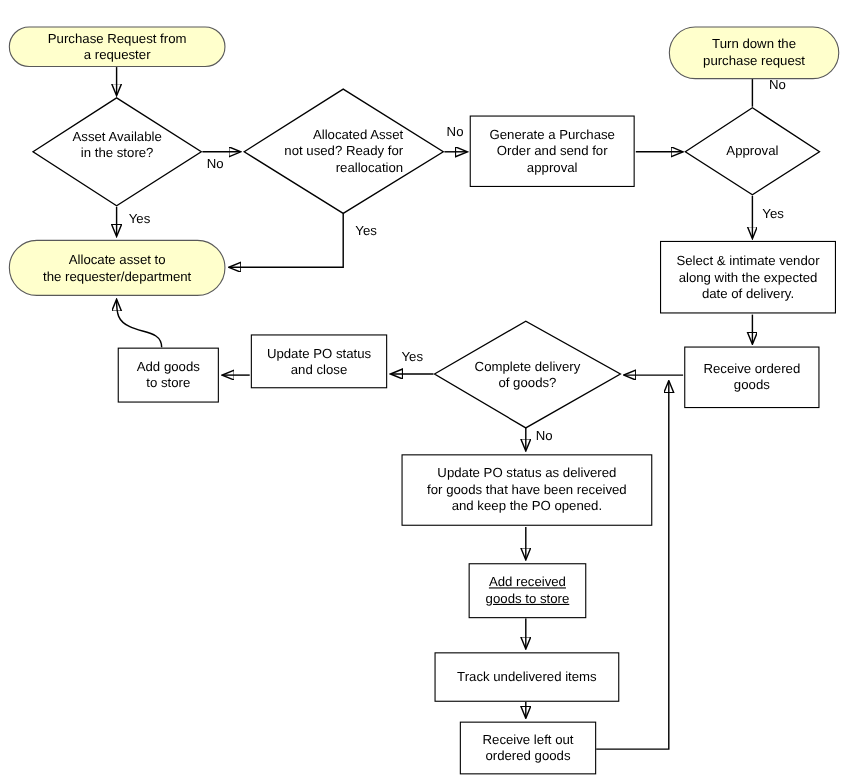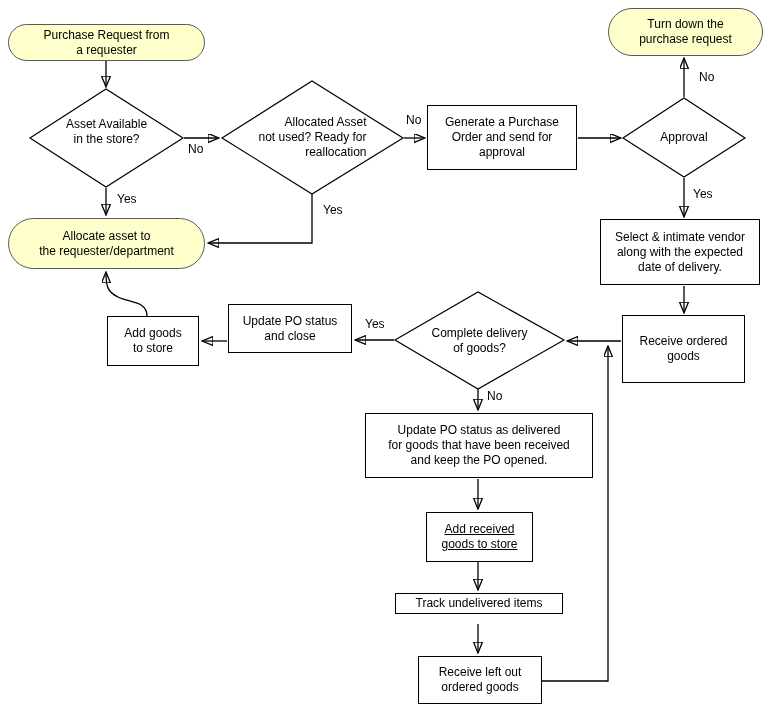--- a/index.html
+++ b/index.html
@@ -60,50 +60,50 @@
     <polygon class="decision" points="30,138 106,89 183,138 106,187"></polygon>
     <polygon class="decision" points="222,138 312,81 403,138 312,194"></polygon>
     <polygon class="decision" points="623,138 684,98 745,138 684,177"></polygon>
     <polygon class="decision" points="395,340 478,292 564,340 478,389"></polygon>
   </svg>
 
   <div class="node terminator" style="left:8px;top:24px;width:197px;height:37px;border-radius:19px;">Purchase Request from
 a requester</div>
   <div class="node terminator" style="left:8px;top:218px;width:197px;height:51px;border-radius:26px;">Allocate asset to
 the requester/department</div>
-  <div class="node terminator" style="left:608px;top:8px;width:155px;height:48px;border-radius:24px;">Turn down the
+  <div class="node terminator" style="left:608px;top:24px;width:155px;height:48px;border-radius:24px;">Turn down the
 purchase request</div>
 
   <div class="decision-label" style="left:30px;top:83px;width:153px;height:98px;">Asset Available
 in the store?</div>
   <div class="decision-label" style="left:222px;top:81px;width:181px;height:113px;text-align:right;">Allocated Asset
 not used? Ready for
 reallocation</div>
   <div class="decision-label" style="left:623px;top:98px;width:122px;height:79px;">Approval</div>
   <div class="decision-label" style="left:395px;top:292px;width:169px;height:97px;">Complete delivery
 of goods?</div>
 
   <div class="node process" style="left:427px;top:105px;width:150px;height:65px;">Generate a Purchase
 Order and send for
 approval</div>
   <div class="node process" style="left:600px;top:219px;width:160px;height:66px;">Select &amp; intimate vendor
 along with the expected
 date of delivery.</div>
-  <div class="node process" style="left:622px;top:315px;width:123px;height:68px;">Receive ordered
+  <div class="node process" style="left:622px;top:315px;width:123px;height:56px;">Receive ordered
 goods</div>
   <div class="node process" style="left:228px;top:304px;width:124px;height:49px;">Update PO status
 and close</div>
   <div class="node process" style="left:107px;top:316px;width:92px;height:50px;">Add goods
 to store</div>
   <div class="node process" style="left:365px;top:413px;width:228px;height:65px;">Update PO status as delivered
 for goods that have been received
 and keep the PO opened.</div>
   <div class="node process" style="left:426px;top:512px;width:107px;height:50px;text-decoration:underline;">Add received
 goods to store</div>
-  <div class="node process" style="left:395px;top:593px;width:168px;height:21px;">Track undelivered items</div>
+  <div class="node process" style="left:395px;top:593px;width:168px;height:45px;">Track undelivered items</div>
   <div class="node process" style="left:418px;top:656px;width:124px;height:48px;">Receive left out
 ordered goods</div>
 
   <span class="edge-label" style="left:188px;top:142px;">No</span>
   <span class="edge-label" style="left:117px;top:192px;">Yes</span>
   <span class="edge-label" style="left:406px;top:113px;">No</span>
   <span class="edge-label" style="left:323px;top:203px;">Yes</span>
   <span class="edge-label" style="left:699px;top:70px;">No</span>
   <span class="edge-label" style="left:693px;top:187px;">Yes</span>
   <span class="edge-label" style="left:365px;top:317px;">Yes</span>

